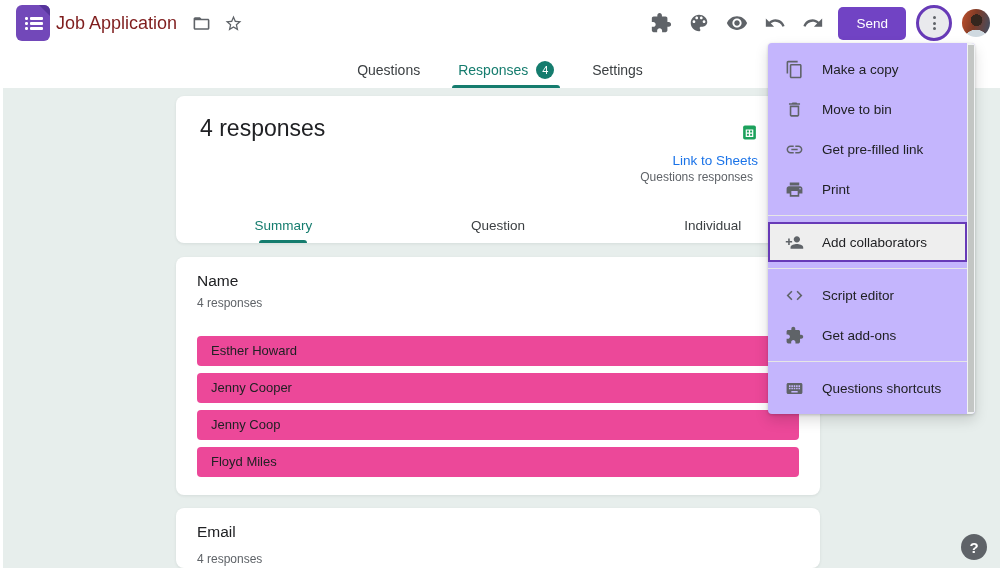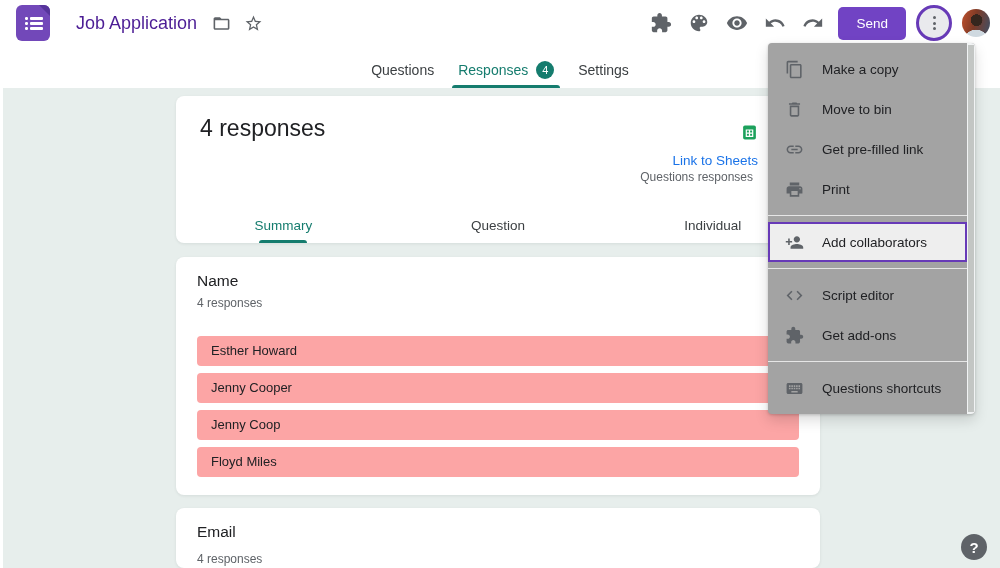--- a/index.html
+++ b/index.html
@@ -10,39 +10,39 @@
 
   
   .header { position:absolute; top:0; left:0; right:0; height:88px; background:#fff; z-index:10; }
   .header-top { position:absolute; top:0; left:0; right:0; height:46px; display:flex; align-items:center; }
   .forms-logo { position:relative; width:34px; height:36px; margin-left:16px; background:#7248b9; border-radius:6px; overflow:hidden; flex:none; }
   .forms-logo .fold { position:absolute; top:0; right:0; width:11px; height:11px; background:#56349b; clip-path:polygon(0 0,100% 100%,100% 0); }
   .forms-logo .line { position:absolute; left:9px; height:2.5px; background:#fff; border-radius:1px; }
   .forms-logo .dot { position:absolute; left:9px; width:2.5px; height:2.5px; background:#fff; border-radius:50%; }
   .forms-logo .l1 { top:12px; width:13px; left:14px; } .forms-logo .l2 { top:17px; width:13px; left:14px; } .forms-logo .l3 { top:22px; width:13px; left:14px; }
   .forms-logo .d1 { top:12px; } .forms-logo .d2 { top:17px; } .forms-logo .d3 { top:22px; }
-  .doc-title { font-size:18px; color:#4c1d95; margin-left:26px; white-space:nowrap; }
+  .doc-title { font-size:18px; color:#7f1d1d; margin-left:6px; white-space:nowrap; }
   .title-icons { display:flex; align-items:center; margin-left:10px; gap:4px; }
   .icon-btn { width:38px; height:38px; border-radius:50%; display:flex; align-items:center; justify-content:center; color:#5f6368; cursor:pointer; flex:none; }
   .icon-btn svg { width:22px; height:22px; fill:currentColor; }
   .small-btn { width:28px; height:28px; }
   .small-btn svg { width:19px; height:19px; }
   .header-right { position:absolute; right:10px; top:3px; height:40px; display:flex; align-items:center; }
   .send-btn { height:33px; padding:0 18px; margin:0 10px 0 6px; background:#7143c4; color:#fff; font-size:13.5px; font-weight:500; border:none; border-radius:5px; display:flex; align-items:center; cursor:pointer; font-family:inherit; }
   .more-btn { width:36px; height:36px; border-radius:50%; background:#e9eaed; border:3px solid #673ab7; display:flex; flex-direction:column; align-items:center; justify-content:center; gap:2.5px; cursor:pointer; }
   .more-btn i { width:3px; height:3px; border-radius:50%; background:#5f6368; }
   .avatar { width:28px; height:28px; border-radius:50%; margin-left:10px; cursor:pointer; flex:none;
     background:
       radial-gradient(circle at 50% 118%, #cfd9e0 0 34%, rgba(0,0,0,0) 35%),
       radial-gradient(circle at 52% 40%, #35261e 0 26%, rgba(0,0,0,0) 27%),
       linear-gradient(105deg, #c0512d 0%, #7e3a26 45%, #3c5068 100%);
   }
 
   
-  .tabs-row { position:absolute; top:46px; left:0; right:0; height:42px; display:flex; justify-content:center; gap:12px; }
+  .tabs-row { position:absolute; top:46px; left:0; right:0; height:42px; display:flex; justify-content:center; gap:26px; }
   .tab { position:relative; display:flex; align-items:center; gap:8px; padding:6px 6px 0 6px; font-size:14px; font-weight:500; color:#3c4043; cursor:pointer; }
   .tab.active { color:#157c6e; }
   .tab.active::after { content:""; position:absolute; left:0; right:0; bottom:0; height:3px; background:#157c6e; border-radius:3px 3px 0 0; }
   .tab-badge { width:18px; height:18px; border-radius:50%; background:#157c6e; color:#fff; font-size:11px; font-weight:500; display:flex; align-items:center; justify-content:center; }
 
   
   .page { position:absolute; top:88px; left:0; right:0; bottom:0; background:#e7eeec; }
   .left-strip { position:absolute; left:0; top:0; bottom:0; width:3px; background:#fff; }
   .card { position:absolute; left:176px; width:644px; background:#fff; border-radius:8px; box-shadow:0 1px 3px rgba(60,64,67,.10); }
 
@@ -56,25 +56,25 @@
   .subtab { flex:1; position:relative; display:flex; align-items:center; justify-content:center; font-size:13.5px; font-weight:500; color:#3c4043; cursor:pointer; }
   .subtab.active { color:#157c6e; }
   .subtab.active::after { content:""; position:absolute; bottom:0; left:50%; transform:translateX(-50%); width:48px; height:3px; background:#157c6e; border-radius:3px 3px 0 0; }
 
   
   .card-name { top:169px; height:238px; }
   .card-email { top:420px; height:60px; overflow:hidden; }
   .q-title { position:absolute; top:15px; left:21px; font-size:15.5px; color:#202124; }
   .q-sub { position:absolute; top:39px; left:21px; font-size:12px; color:#5f6368; }
   .answers { position:absolute; top:79px; left:21px; right:21px; }
-  .answer-row { height:30px; margin-bottom:7px; background:#fca5a5; border-radius:4px; font-size:13px; color:#202124; line-height:30px; padding-left:14px; }
+  .answer-row { height:30px; margin-bottom:7px; background:#ec4899; border-radius:4px; font-size:13px; color:#202124; line-height:30px; padding-left:14px; }
   .card-email .q-sub { top:44px; }
 
   
-  .menu { position:absolute; top:43px; left:768px; width:207px; height:371px; background:#a3a3a3; border-radius:4px; z-index:50;
+  .menu { position:absolute; top:43px; left:768px; width:207px; height:371px; background:#c4b5fd; border-radius:4px; z-index:50;
           box-shadow:0 1px 3px rgba(0,0,0,.18), 0 6px 14px rgba(0,0,0,.15); padding:6px 0; }
   .menu-inner { width:199px; }
   .menu-item { height:40px; display:flex; align-items:center; padding-left:17px; gap:18px; font-size:13.5px; color:#202124; cursor:pointer; }
   .menu-item .mi-icon { width:19px; height:19px; color:#5f6368; display:flex; align-items:center; justify-content:center; flex:none; }
   .menu-item .mi-icon svg { width:19px; height:19px; fill:currentColor; }
   .menu-item.highlighted { background:#eeeeee; border:2px solid #673ab7; padding-left:15px; }
   .menu-divider { border-top:1px solid #e6e6e6; margin:6px 0; }
   .menu-scrollbar { position:absolute; top:0; right:0; bottom:0; width:8px; background:#f1f3f4; border-radius:0 4px 4px 0; cursor:pointer; }
   .menu-scrollbar .thumb { position:absolute; top:2px; bottom:2px; left:1px; width:6px; background:#c3c6c4; }
 

